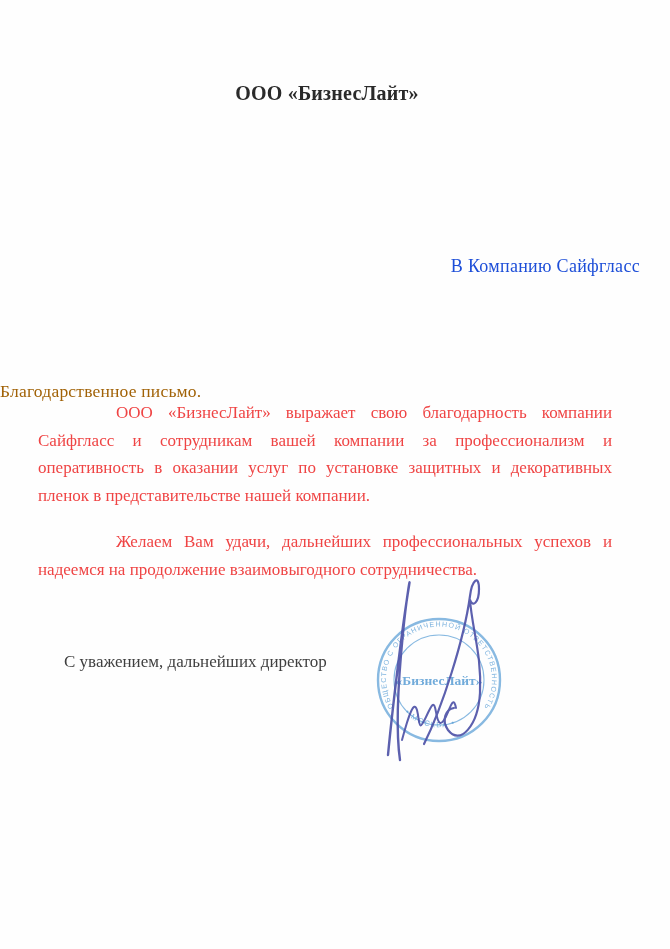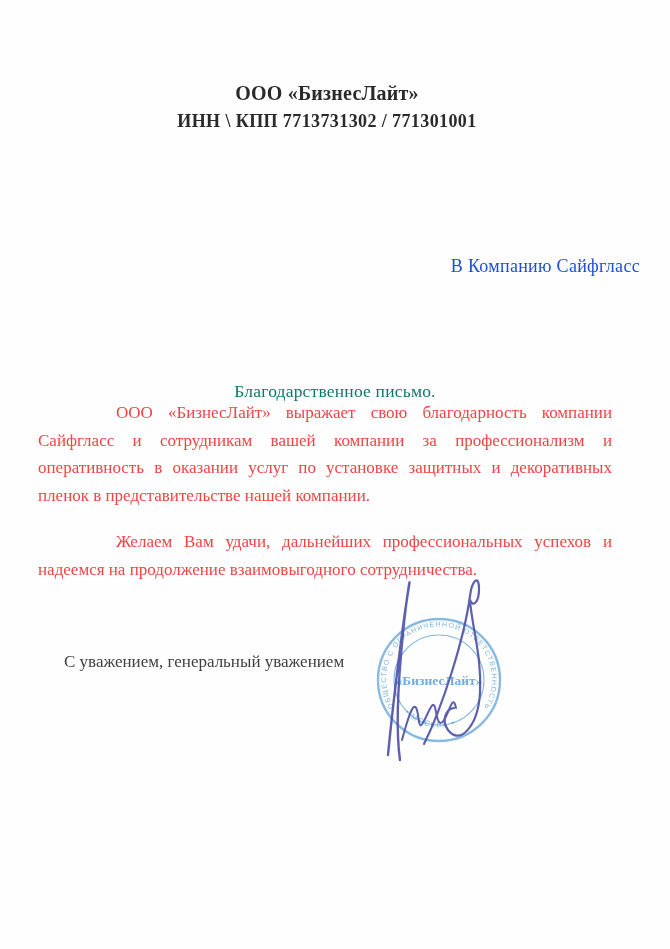--- a/index.html
+++ b/index.html
@@ -23,22 +23,22 @@
   .letterhead .address{font-size:18px;letter-spacing:0.2px;}
   .letterhead .inn{font-size:18px;letter-spacing:0.4px;}
 
   .recipient{
     position:absolute;top:256px;right:30px;
     font-size:18px;color:#1d4ed8;letter-spacing:0.3px;
   }
 
   .doc-title{
     position:absolute;top:381px;left:0;right:0;
-    text-align:center;
-    font-size:17.5px;color:#0f766e;letter-spacing:0.2px;
+    text-align:left;
+    font-size:17.5px;color:#a16207;letter-spacing:0.2px;
   }
 
   .body-text{
     position:absolute;top:399px;left:38px;width:574px;
     font-size:17px;line-height:27.5px;
     text-align:justify;color:#ef4444;
   }
   .body-text p{margin:0;text-indent:78px;}
   .body-text p + p{margin-top:19px;}
 
@@ -53,34 +53,33 @@
   }
   .seal-wrap svg{display:block;width:200px;height:220px;}
 </style>
 </head>
 <body>
 
 <div class="page">
 
   <div class="letterhead">
     <div class="company">ООО «БизнесЛайт»</div>
-    <div class="inn">ИНН \ КПП 7713731302 / 771301001</div>
   </div>
 
   <div class="recipient">В Компанию Сайфгласс</div>
 
   <div class="doc-title">Благодарственное письмо.</div>
 
   <div class="body-text">
     <p>ООО «БизнесЛайт» выражает свою благодарность компании  Сайфгласс и сотрудникам вашей компании за профессионализм и оперативность в оказании услуг по установке защитных и декоративных пленок в представительстве нашей компании.</p>
     <p>Желаем Вам удачи,  дальнейших профессиональных успехов и надеемся на продолжение взаимовыгодного сотрудничества.</p>
   </div>
 
   <div class="signoff">
-    <div>С уважением, генеральный уважением</div>
+    <div>С уважением, дальнейших директор</div>
   </div>
 
   <div class="seal-wrap">
     <svg viewBox="0 0 200 220" xmlns="http://www.w3.org/2000/svg">
 
       <g stroke="#5b9fd6" fill="none" opacity="0.72">
         <circle cx="87" cy="132" r="61" stroke-width="2.4"></circle>
         <circle cx="87" cy="132" r="45" stroke-width="1.1"></circle>
       </g>
       <defs>

